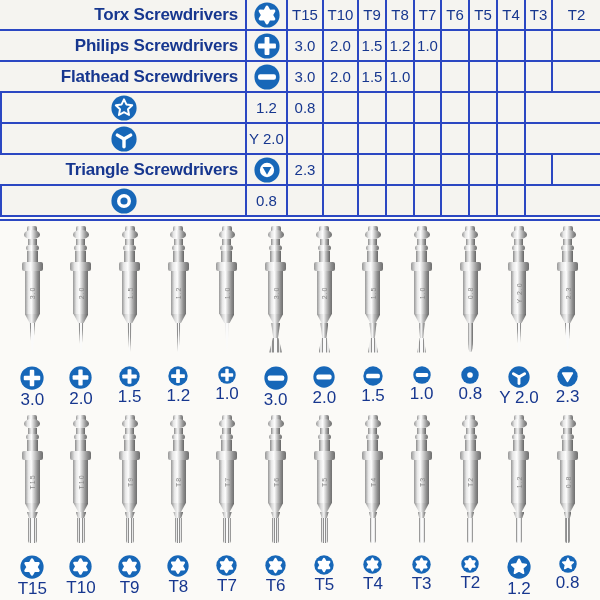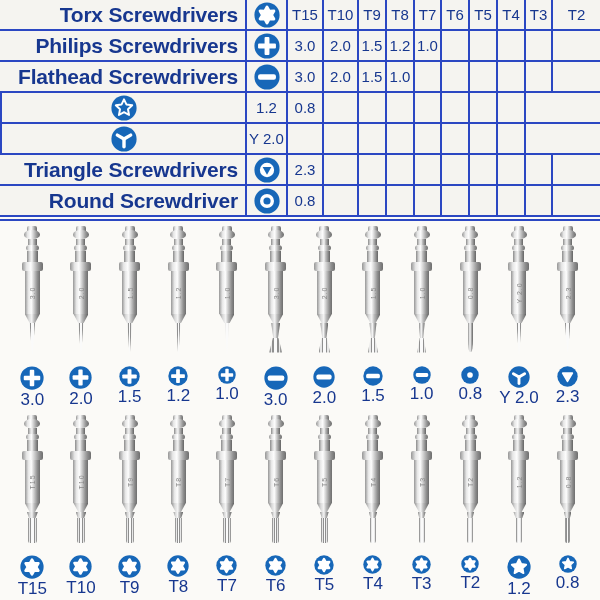--- a/index.html
+++ b/index.html
@@ -10,21 +10,21 @@
     --bitsbg:#fbfaf7;
     --m1:linear-gradient(90deg,#969696,#e6e6e6 22%,#fdfdfd 42%,#d2d2d2 58%,#909090 82%,#6e6e6e);
     --m2:linear-gradient(90deg,#8a8a8a,#d9d9d9 25%,#f4f4f4 45%,#bfbfbf 60%,#858585 85%,#636363);
     --m3:linear-gradient(90deg,#9a9a9a 0 12%,#e8e8e8 12% 26%,#8f8f8f 26% 38%,#fafafa 38% 62%,#8f8f8f 62% 74%,#e8e8e8 74% 88%,#9a9a9a 88%);
   }
   html,body{margin:0;padding:0;}
   body{width:600px;height:600px;overflow:hidden;font-family:"Liberation Sans",sans-serif;background:var(--bitsbg);}
   .spec-table{background:var(--tablebg);}
   .t-row{display:grid;grid-template-columns:245px 41px 36px 35px 28px 28px 27px 28px 28px 28px 27px auto;height:29px;border-bottom:2px solid var(--grid);}
   .t-cell{display:flex;align-items:center;justify-content:center;height:100%;box-sizing:border-box;color:var(--navy);font-size:15px;white-space:nowrap;overflow:visible;}
-  .t-label{justify-content:flex-end;padding-right:7px;font-weight:bold;font-size:21px;letter-spacing:-0.2px;}
+  .t-label{justify-content:flex-end;padding-right:7px;font-weight:bold;font-size:17px;letter-spacing:-0.2px;}
   .t-icon,.t-size{border-left:2px solid var(--grid);}
   .table-bottom-line{height:2px;background:var(--grid);margin-top:2px;}
   .bits-area{background:var(--bitsbg);padding-top:5px;}
   .bit-row{display:grid;grid-template-columns:repeat(12,1fr);padding:0 8px;justify-items:center;}
   .bit-row.first{margin-bottom:6px;}
   .bit-col{display:flex;flex-direction:column;align-items:center;width:100%;}
   .bit{height:134px;display:flex;flex-direction:column;align-items:center;}
   .cap{width:10px;height:5px;background:var(--m1);border-radius:2px 2px 0 0;}
   .ball{width:16px;height:9px;background:var(--m1);border-radius:50% 50% 45% 45%;margin-top:-1px;}
   .neck{width:9px;height:6px;background:var(--m2);}
@@ -161,21 +161,20 @@
         <div class="t-cell t-size"></div>
         <div class="t-cell t-size"></div>
         <div class="t-cell t-size"></div>
         <div class="t-cell t-size"></div>
         <div class="t-cell t-size"></div>
         <div class="t-cell t-size"></div>
         <div class="t-cell t-size"></div>
         <div class="t-cell t-size"></div>
       </div>
       <div class="t-row">
-        <div class="t-cell t-label">Round Screwdriver</div>
         <div class="t-cell t-icon">
           <svg width="26" height="26" viewBox="0 0 32 32">
             <circle cx="16" cy="16" r="15.5" fill="#1767b8"></circle>
             <circle cx="16" cy="16" r="8.6" fill="#fff"></circle>
             <circle cx="16" cy="16" r="4.4" fill="#1767b8"></circle>
           </svg>
         </div>
         <div class="t-cell t-size">0.8</div>
         <div class="t-cell t-size"></div>
         <div class="t-cell t-size"></div>

